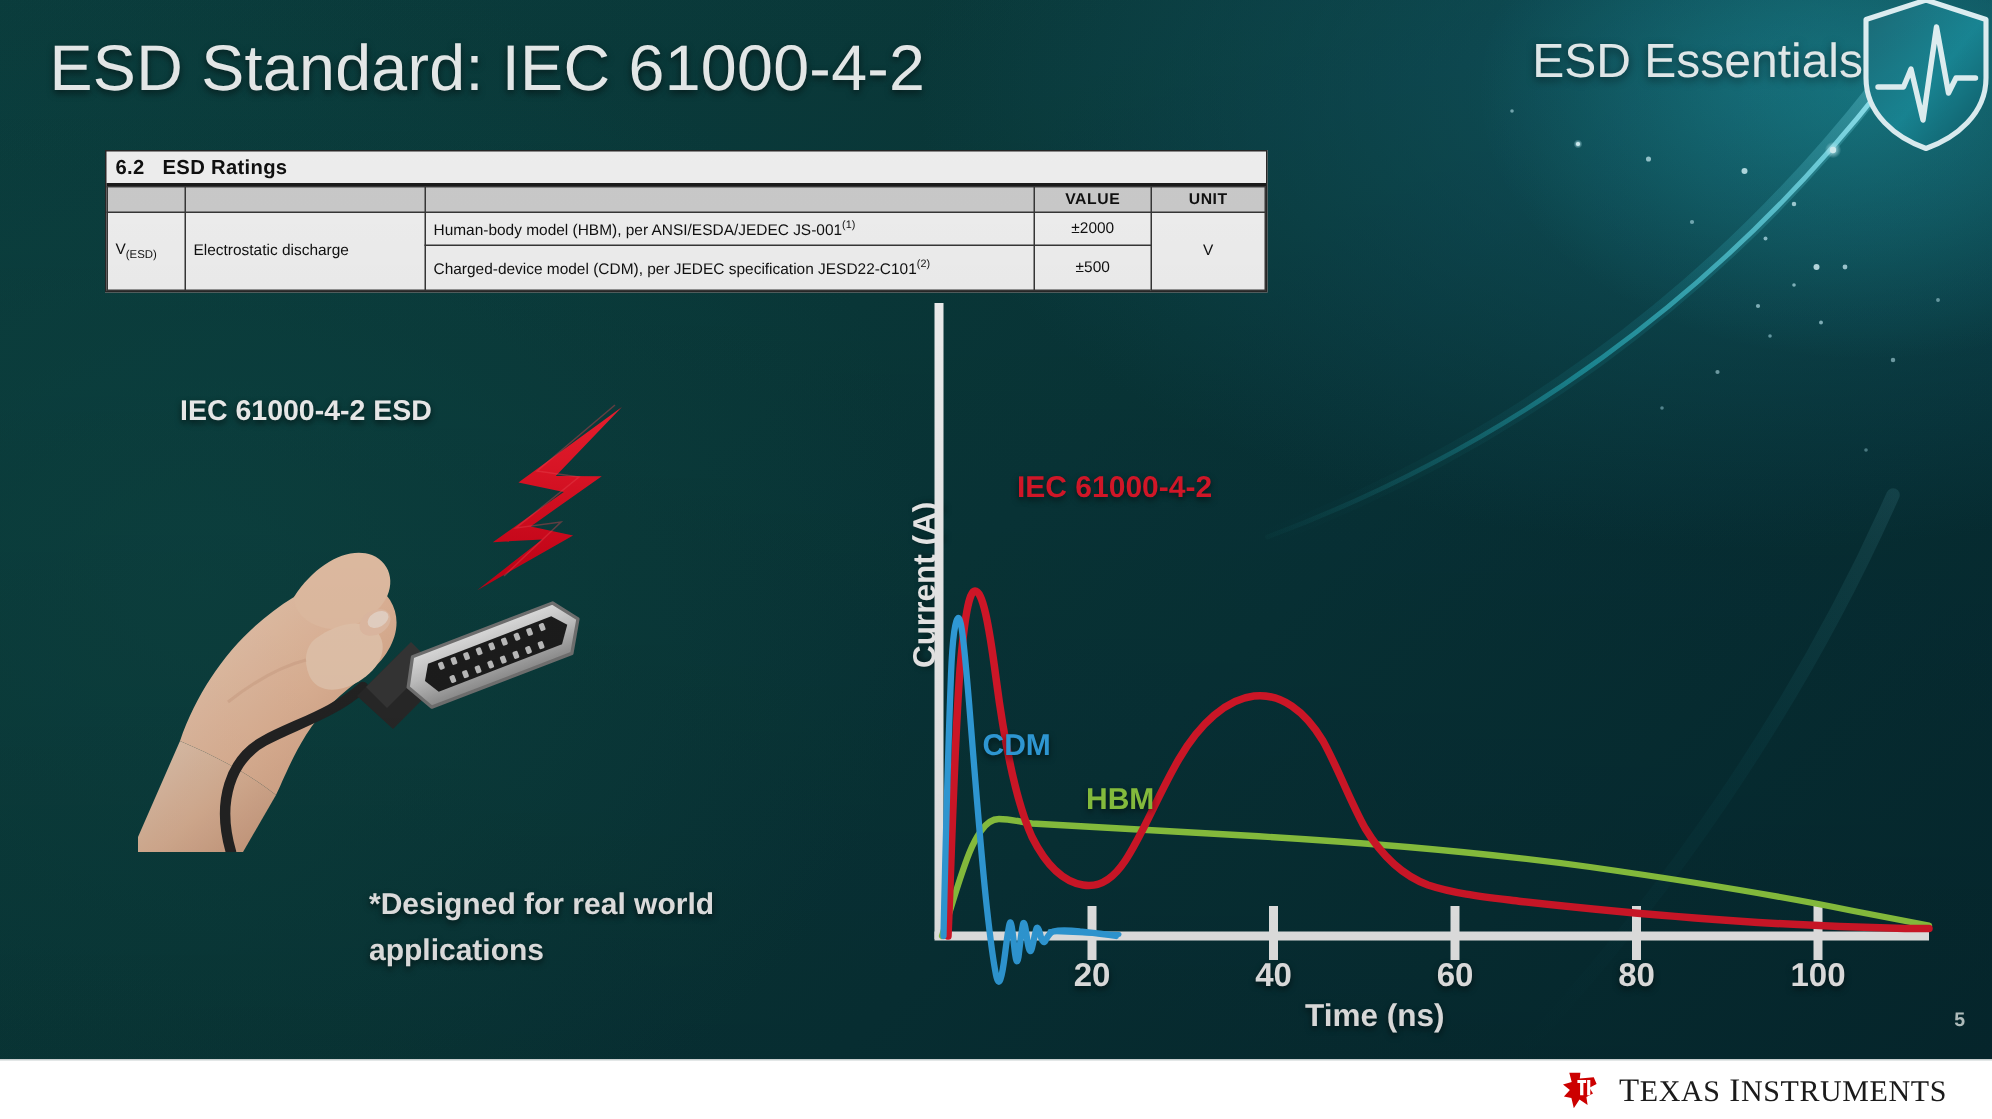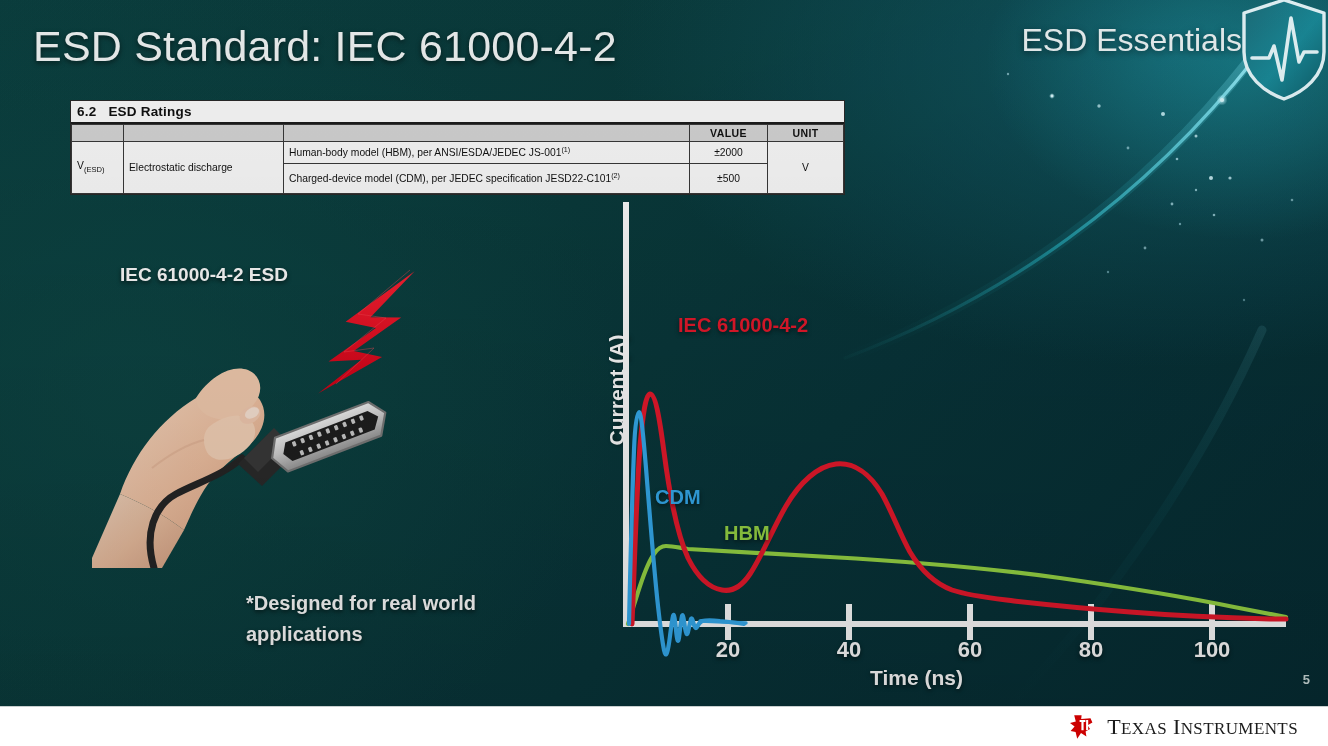--- a/index.html
+++ b/index.html
@@ -125,21 +125,21 @@
   }
   #ti-logo{
     position:absolute; right:30px; top:5px;
     display:flex; align-items:center; gap:9px;
   }
   #ti-text{
     font-family:"Liberation Serif", serif;
     font-size:22px; color:#1b1b1b; letter-spacing:.4px;
     white-space:nowrap;
   }
-  #ti-text .small{ font-size:17px;margin-top:21px; }
+  #ti-text .small{ font-size:20px;margin-top:21px; }
 </style>
 </head>
 <body>
 
 <div id="slide">
 
   <svg class="bg-svg" viewBox="0 0 1328 706" preserveAspectRatio="none">
     <defs>
       <linearGradient id="swoosh" x1="0" y1="1" x2="1" y2="0">
         <stop offset="0%" stop-color="#1a8a92" stop-opacity="0.05"></stop>

